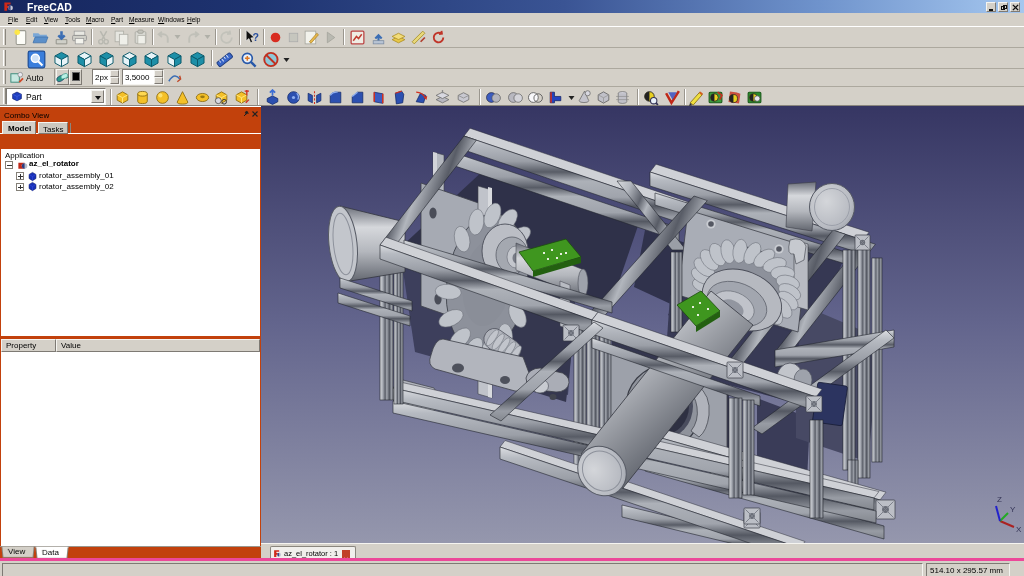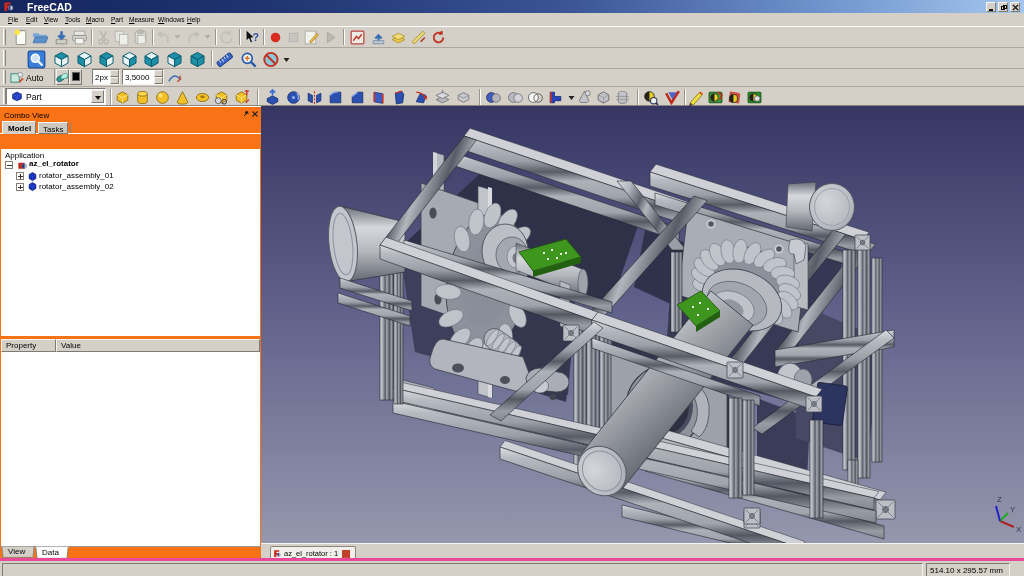--- a/index.html
+++ b/index.html
@@ -379,21 +379,21 @@
       <path d="M7 5.2 a3.8 3.8 0 0 0 0 7.6z" fill="#222"></path>
       <path d="M10 2 l4 2" stroke="#d0d0d0" stroke-width="1.4"></path>
     </svg>
 <svg style="position:absolute;left:746px;top:63px" width="17" height="17" viewBox="0 0 16 16">
       <rect x="2" y="3" width="12" height="10" rx="1" fill="#2a8a2a" stroke="#1a5a1a" stroke-width="1"></rect>
       <circle cx="7" cy="8" r="3.6" fill="#e8d020" stroke="#222" stroke-width="0.7"></circle>
       <path d="M7 4.4 a3.6 3.6 0 0 0 0 7.2z" fill="#222"></path>
       <circle cx="10.5" cy="9" r="2.6" fill="#e8e8f0" stroke="#555" stroke-width="0.7"></circle>
     </svg>
 </div>
-<div class="abs" style="left:0;top:106px;width:303px;height:452px;background:#f97316;border-top:1px solid #fff;">
+<div class="abs" style="left:0;top:106px;width:303px;height:452px;background:#c2410c;border-top:1px solid #fff;">
 <span class="abs" style="left:4px;top:3.5px;font-size:8px;">Combo View</span>
 <svg class="abs" style="left:242px;top:3px" width="8" height="8" viewBox="0 0 8 8">
       <path d="M2 6 L6 2 M4 1.5 l2.5 2.5" stroke="#222" stroke-width="1"></path>
       <rect x="3.4" y="1" width="2.4" height="3" fill="#222" transform="rotate(45 4.5 2.5)"></rect>
     </svg>
 <svg class="abs" style="left:251px;top:3px" width="8" height="8" viewBox="0 0 8 8">
       <path d="M1.5 1.5 L6.5 6.5 M6.5 1.5 L1.5 6.5" stroke="#222" stroke-width="1.2"></path>
     </svg>
 <div class="abs" style="left:0px;top:26px;width:261px;height:1px;background:#fff;"></div>
 <div class="abs bevel-out" style="left:2px;top:14px;width:34px;height:13px;background:#d4d0c8;border-bottom:none;">

